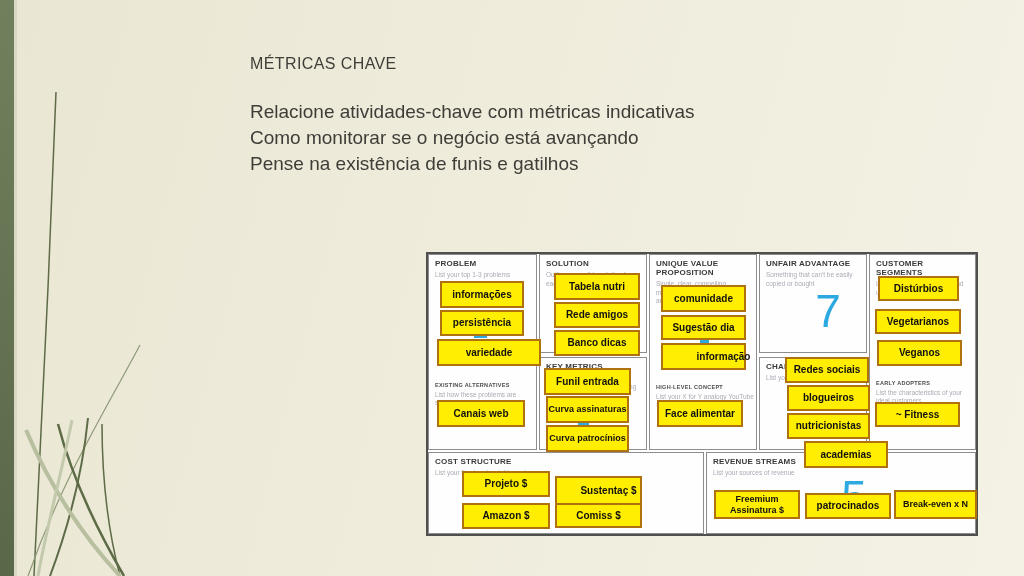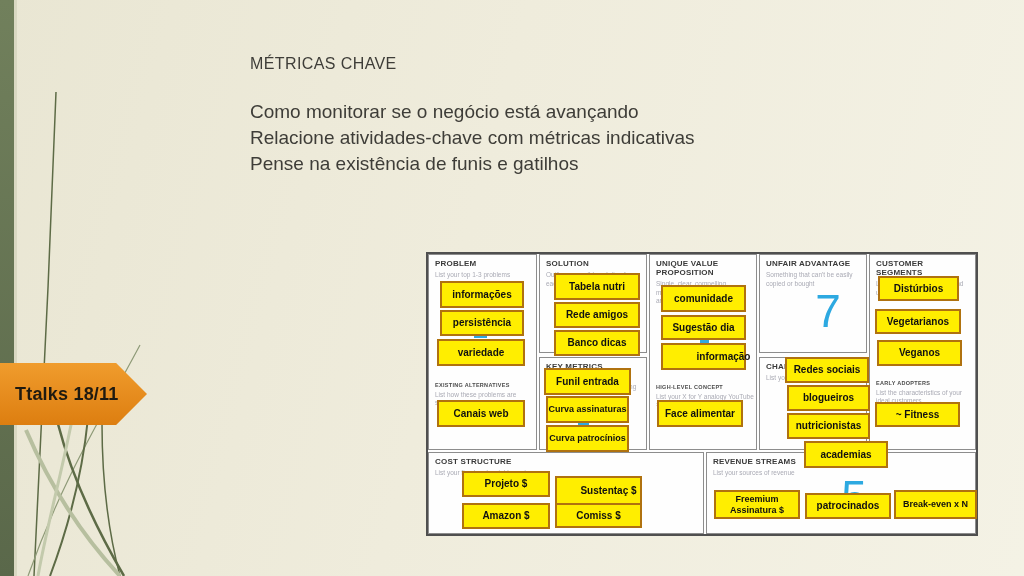--- a/index.html
+++ b/index.html
@@ -44,29 +44,26 @@
   <svg class="grass" width="200" height="576" viewBox="0 0 200 576" fill="none">
     <path d="M56,92 C50,250 42,430 34,576" stroke="#5d6b46" stroke-width="1.5"></path>
     <path d="M28,576 C62,480 100,420 140,345" stroke="#8e9a77" stroke-width="1.2"></path>
     <path d="M58,424 C72,478 96,528 124,576" stroke="#5d6b46" stroke-width="2.5"></path>
     <path d="M88,418 C82,478 68,528 50,576" stroke="#5d6b46" stroke-width="2"></path>
     <path d="M102,424 C102,488 110,538 120,576" stroke="#5d6b46" stroke-width="1.5"></path>
     <path d="M26,430 C56,500 92,546 120,576" stroke="#b7bf9f" stroke-width="4"></path>
     <path d="M72,420 C60,480 46,530 38,576" stroke="#c3caac" stroke-width="3"></path>
   </svg>
 
-  <div class="banner">
-    <span>Ttalks 18/11</span>
-  </div>
 
   <div class="page-title">MÉTRICAS CHAVE</div>
 
   <div class="body-text">
+    <div>Relacione atividades-chave com métricas indicativas</div>
     <div>Como monitorar se o negócio está avançando</div>
-    <div>Relacione atividades-chave com métricas indicativas</div>
     <div>Pense na existência de funis e gatilhos</div>
   </div>
 
   <div class="canvas">
 
     <div class="cell" style="left:0;top:0;width:109px;height:196px;">
       <div class="hd">PROBLEM</div>
       <div class="sub">List your top 1-3 problems</div>
       <div class="altblock" style="left:6px;top:127px;width:98px;">
         <div class="subhd">EXISTING ALTERNATIVES</div>
@@ -125,21 +122,21 @@
     <div class="bignum" style="left:368px;top:30px;width:64px;">7</div>
     <div class="bignum" style="left:398px;top:216px;width:56px;">5</div>
 
     <div class="sliver" style="left:46px;top:80px;width:13px;height:4px;"></div>
     <div class="sliver" style="left:272px;top:86px;width:9px;height:3px;"></div>
     <div class="sliver" style="left:150px;top:168px;width:11px;height:3px;"></div>
     <div class="sliver" style="left:163px;top:241px;width:5px;height:10px;"></div>
 
     <div class="note" style="left:12px;top:27px;width:84px;height:27px;">informações</div>
     <div class="note" style="left:12px;top:56px;width:84px;height:26px;">persistência</div>
-    <div class="note" style="left:9px;top:85px;width:88px;height:27px;text-align:center;">variedade</div>
+    <div class="note" style="left:9px;top:85px;width:104px;height:27px;text-align:center;">variedade</div>
     <div class="note" style="left:9px;top:146px;width:88px;height:27px;">Canais web</div>
 
     <div class="note" style="left:126px;top:19px;width:86px;height:27px;">Tabela nutri</div>
     <div class="note" style="left:126px;top:48px;width:86px;height:26px;">Rede amigos</div>
     <div class="note" style="left:126px;top:76px;width:86px;height:26px;">Banco dicas</div>
 
     <div class="note" style="left:116px;top:114px;width:87px;height:27px;">Funil entrada</div>
     <div class="note small" style="left:118px;top:142px;width:83px;height:27px;">Curva assinaturas</div>
     <div class="note small" style="left:118px;top:171px;width:83px;height:27px;">Curva patrocínios</div>
 

